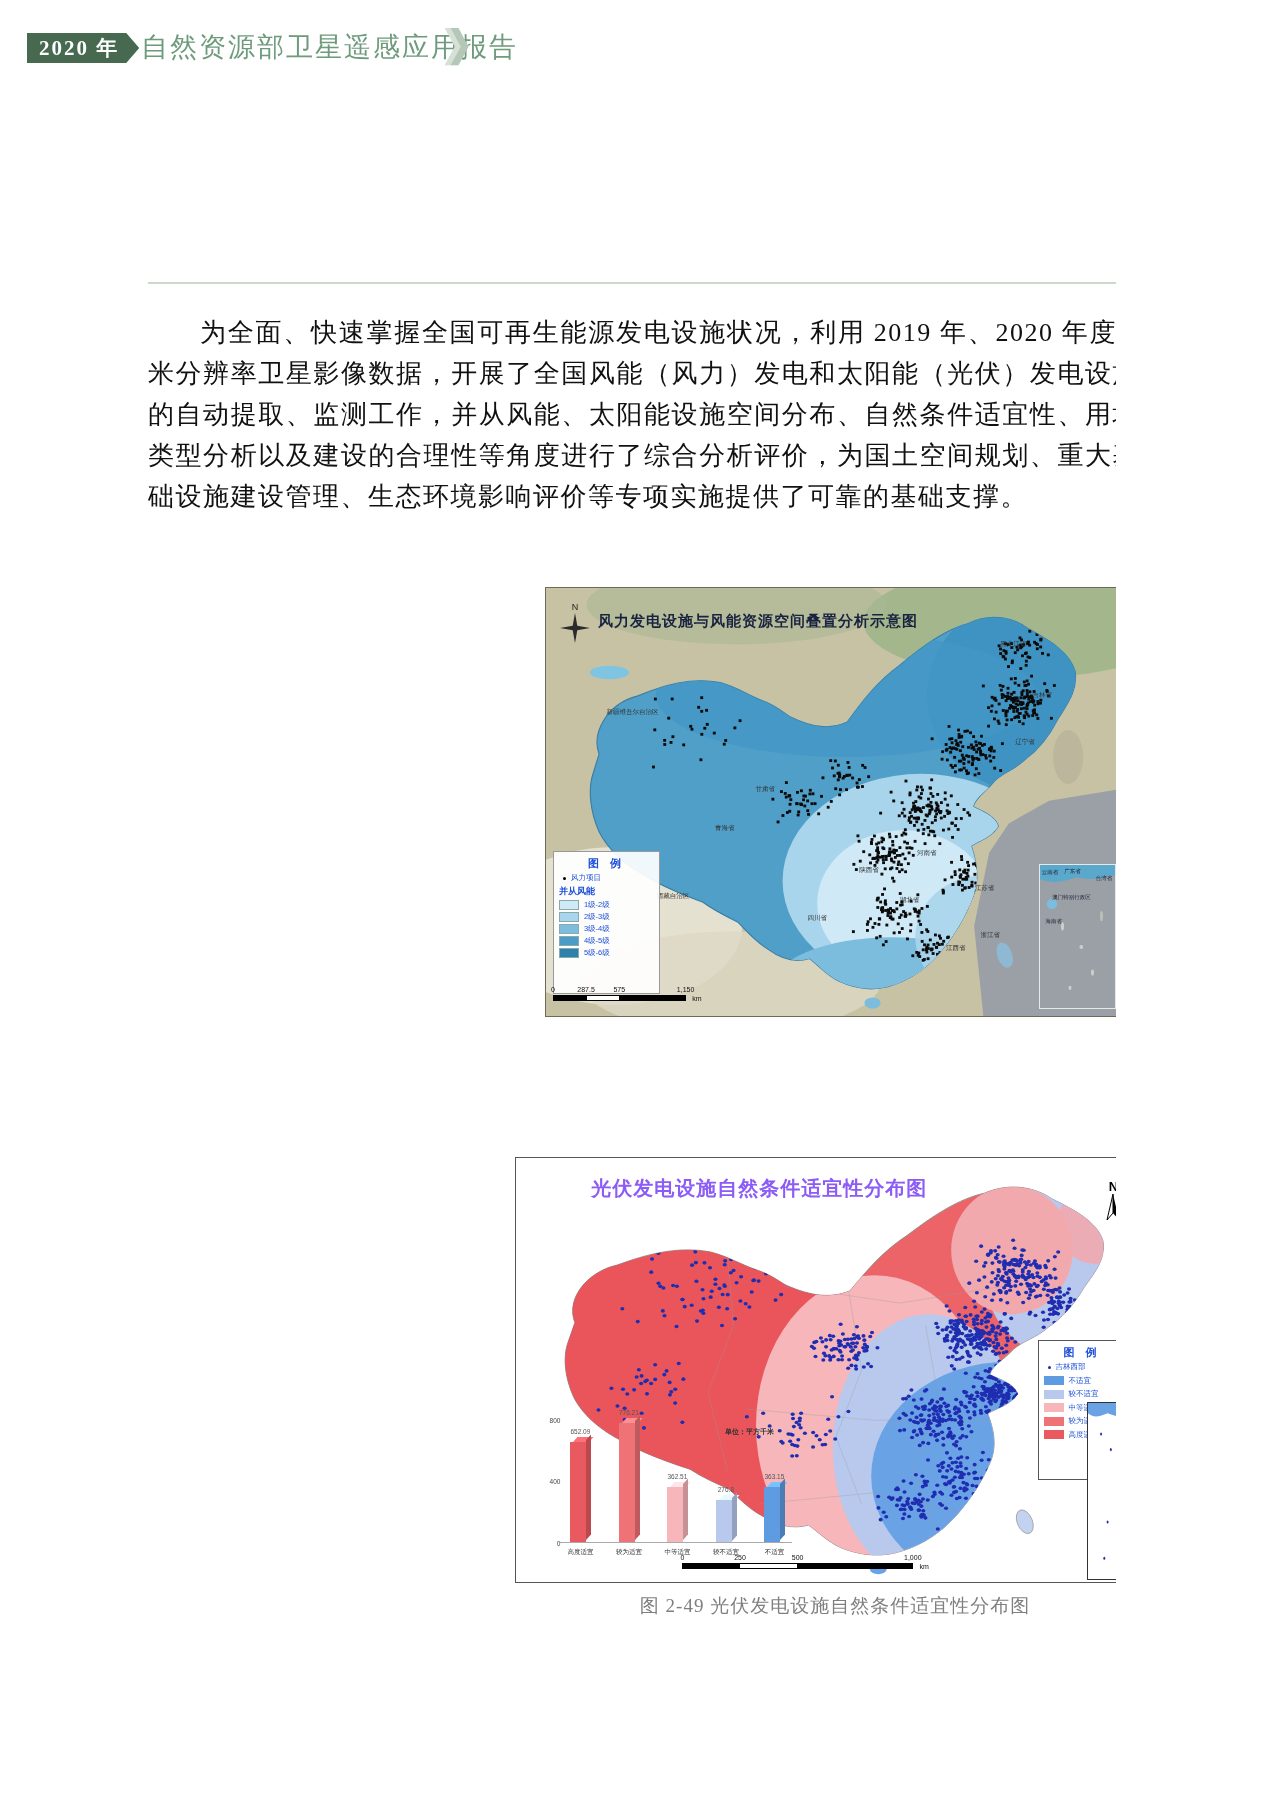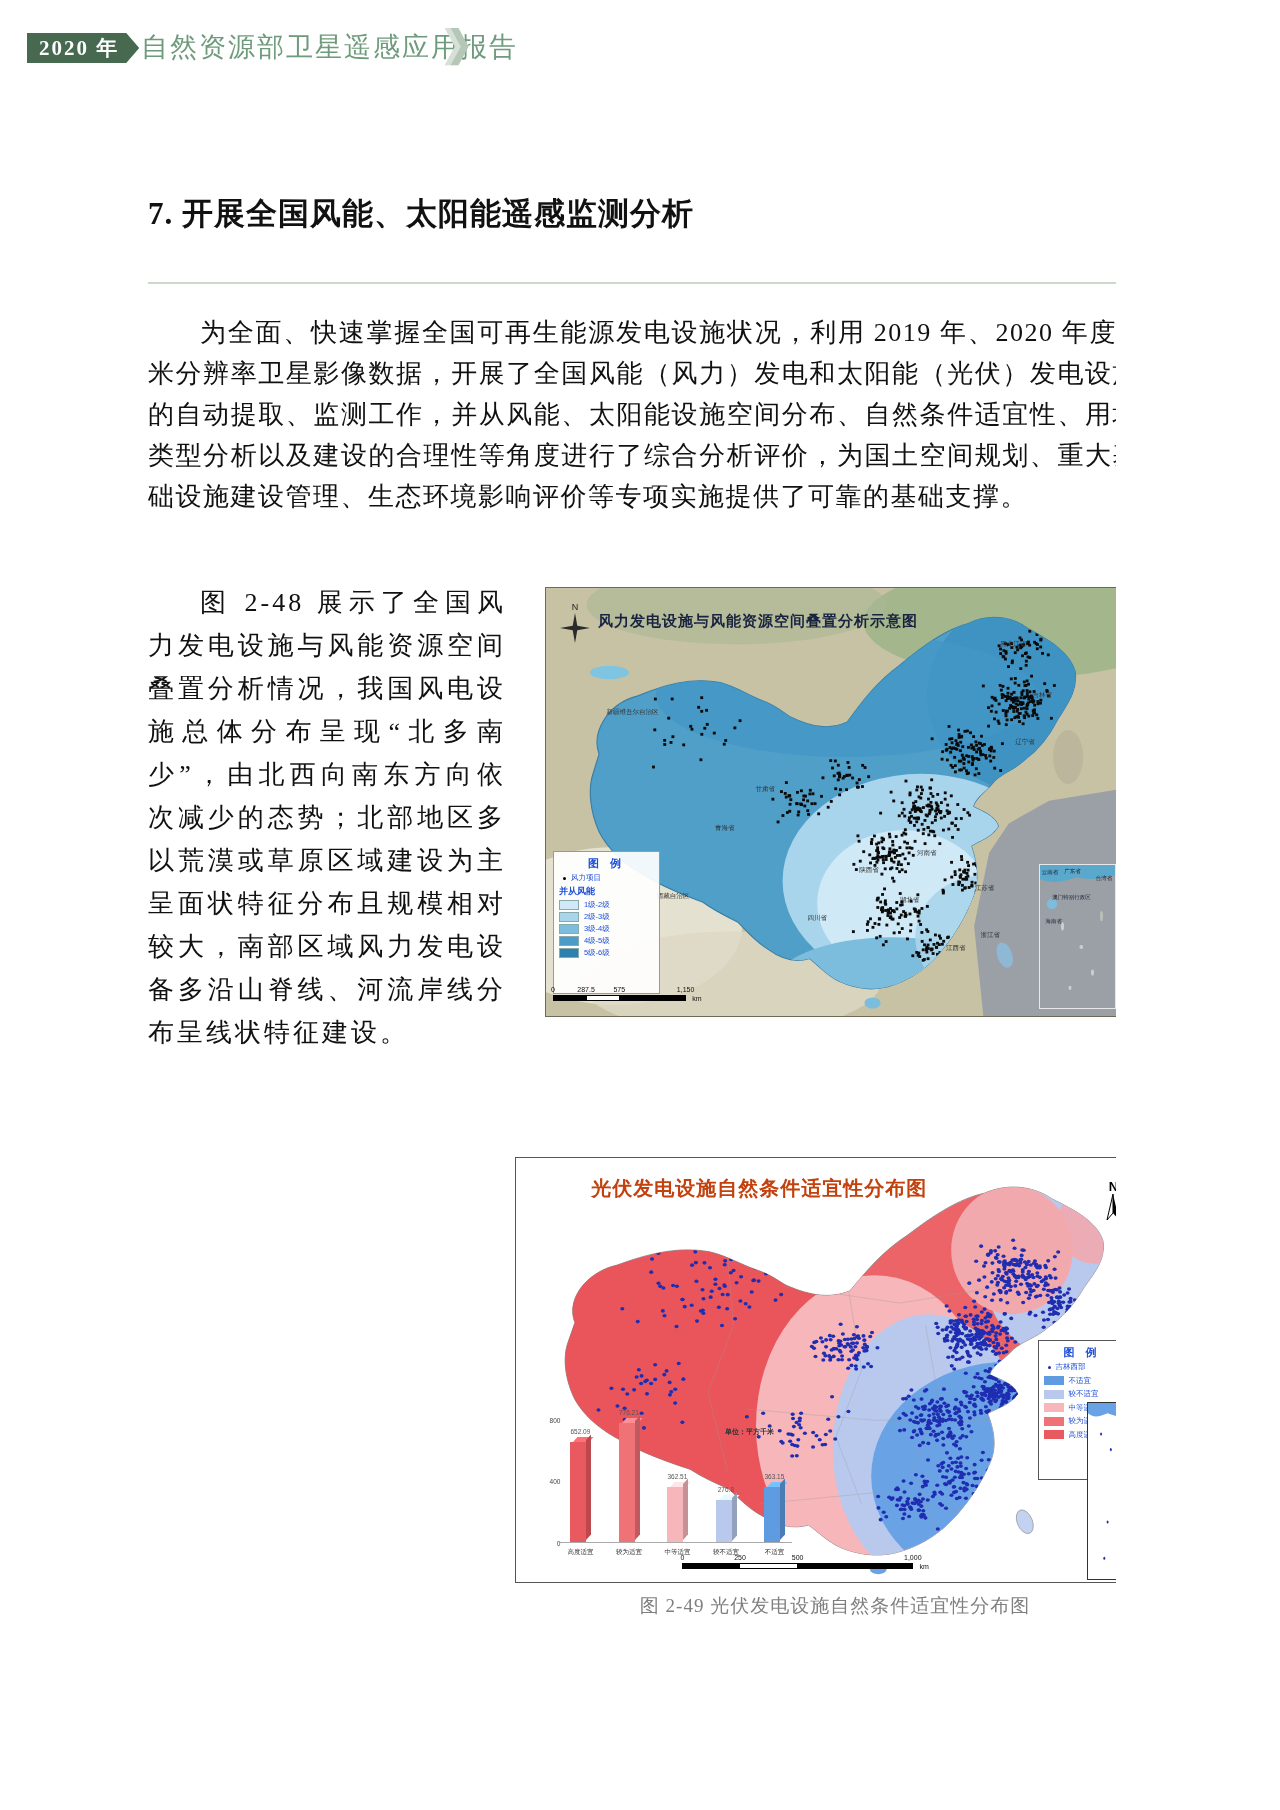--- a/index.html
+++ b/index.html
@@ -39,21 +39,21 @@
   .map-svg{position:absolute;left:0;top:0;width:100%;height:100%;}
   .caption{position:absolute;font-size:19px;color:var(--caption-gray);text-align:center;
     letter-spacing:1px;}
   .caption1{left:505px;top:1030px;width:640px;}
   .caption2{left:515px;top:1593px;width:640px;}
 
   .map-title1{position:absolute;left:9%;top:5.5%;font-size:15px;font-weight:bold;
     color:#18233f;letter-spacing:1px;white-space:nowrap;
     font-family:"Liberation Sans","DejaVu Sans",sans-serif;}
   .map-title2{position:absolute;left:38%;top:4%;transform:translateX(-50%);
-    font-size:20px;font-weight:bold;color:#c2410c;letter-spacing:1px;white-space:nowrap;
+    font-size:20px;font-weight:bold;color:#8b5cf6;letter-spacing:1px;white-space:nowrap;
     font-family:"Liberation Sans","DejaVu Sans",sans-serif;}
 
   
   .compass1{position:absolute;left:2.5%;top:3%;width:30px;height:46px;}
   .north2{position:absolute;left:91%;top:5%;width:30px;height:52px;text-align:center;
     font-family:"Liberation Sans",sans-serif;}
   .north2 .n{font-size:13px;font-weight:bold;color:#000;}
 
   
   .legend{position:absolute;background:rgba(255,255,255,.92);border:1px solid #999;
@@ -118,27 +118,25 @@
 </head>
 <body>
 
 <div id="page">
 
   <div class="hdr-badge">2020 年</div>
   <div class="hdr-title">自然资源部卫星遥感应用报告</div>
   <div class="hdr-chev2">❯</div>
   <div class="hdr-chev">❯</div>
 
-  <div class="sec-heading">7. 开展全国风能、太阳能遥感监测分析</div>
   <div class="sec-rule"></div>
 
   <div class="intro">为全面、快速掌握全国可再生能源发电设施状况，利用 2019 年、2020 年度 2 米分辨率卫星影像数据，开展了全国风能（风力）发电和太阳能（光伏）发电设施的自动提取、监测工作，并从风能、太阳能设施空间分布、自然条件适宜性、用地类型分析以及建设的合理性等角度进行了综合分析评价，为国土空间规划、重大基础设施建设管理、生态环境影响评价等专项实施提供了可靠的基础支撑。</div>
 
   <div class="leftcol">
-    <p>图 2-48 展示了全国风力发电设施与风能资源空间叠置分析情况，我国风电设施总体分布呈现“北多南少”，由北西向南东方向依次减少的态势；北部地区多以荒漠或草原区域建设为主呈面状特征分布且规模相对较大，南部区域风力发电设备多沿山脊线、河流岸线分布呈线状特征建设。</p>
   </div>
 
   <div class="fig1">
     <svg class="map-svg" viewBox="0 0 1000 760" preserveAspectRatio="none">
       <defs>
         <clipPath id="chinaClip1">
             <path d="M 92,295 C 78,255 108,205 158,192 C 205,172 252,158 302,168 C 332,176 352,192 382,203 C 402,212 412,222 422,228 C 462,248 492,252 522,238 C 547,203 572,168 612,138 C 652,103 692,73 732,63 C 772,43 812,53 837,73 C 872,93 907,113 917,148 C 922,183 902,208 887,233 C 872,263 852,288 832,303 C 812,323 792,328 777,343 C 762,363 747,368 740,388 C 757,398 777,403 784,423 C 772,443 752,448 737,458 C 747,488 752,518 740,548 C 727,583 707,618 682,648 C 657,678 627,698 592,708 C 562,716 532,710 507,698 C 487,688 472,670 457,658 C 432,666 407,658 387,643 C 362,628 347,608 332,593 C 312,583 292,573 272,558 C 232,543 197,528 167,508 C 132,488 107,463 92,433 C 77,398 72,358 82,328 Z"></path>
           </clipPath>
       </defs>
 

